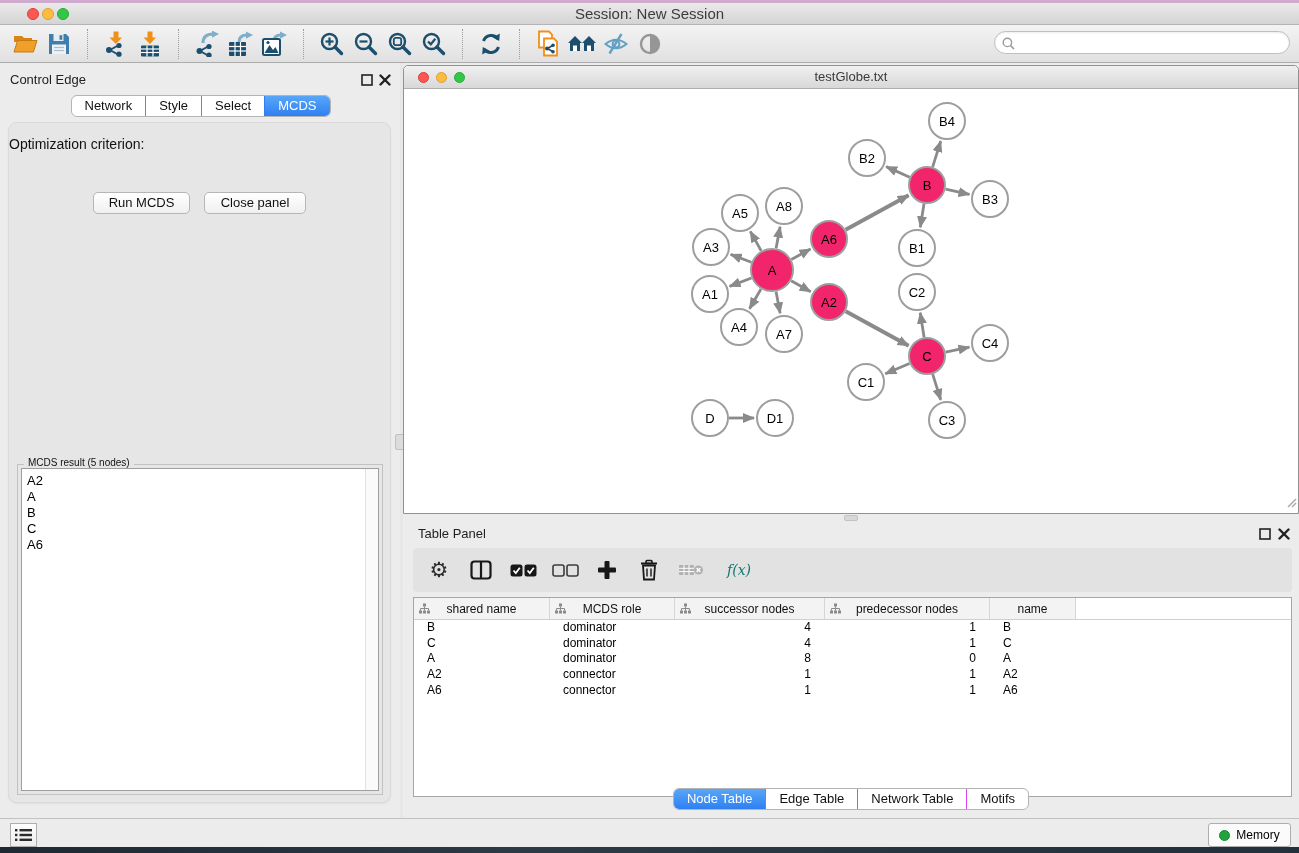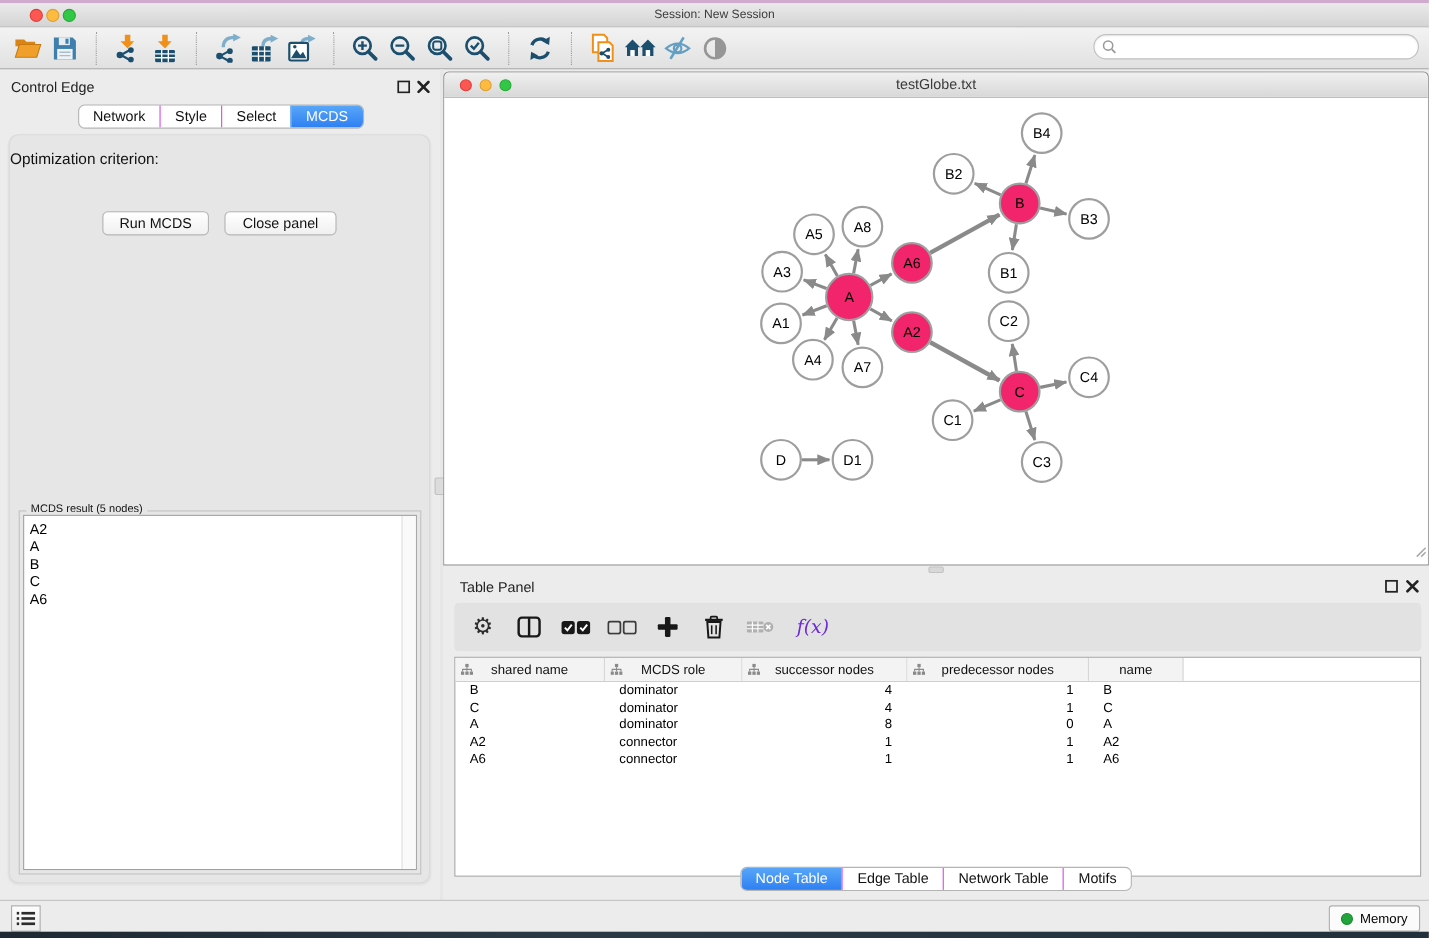--- a/index.html
+++ b/index.html
@@ -6,21 +6,21 @@
   html,body { width:1299px; height:853px; overflow:hidden; }
   body { font-family:"Liberation Sans", sans-serif; background:#ececec; position:relative; color:#1a1a1a; }
   .abs { position:absolute; }
 
   
   .desktop-strip { top:0; left:0; width:1299px; height:3px; background:#cfa9ce; }
 
   
   .titlebar { top:3px; left:0; width:1299px; height:22px;
     background:linear-gradient(#eaeaea,#d4d4d4); border-bottom:1px solid #b3b3b3; }
-  .titlebar .title { width:100%; text-align:center; line-height:21px; font-size:11px; color:#3c3c3c; }
+  .titlebar .title { width:100%; text-align:center; line-height:21px; font-size:15px; color:#3c3c3c; }
   .dot { border-radius:50%; position:absolute; }
   .dot.r { background:#fc5753; border:1px solid #df3e38; }
   .dot.y { background:#fdbc40; border:1px solid #de9f34; }
   .dot.g { background:#33c748; border:1px solid #27aa35; }
   .tl-main .dot { width:12px; height:12px; top:5px; }
 
   
   .main-toolbar { top:25px; left:0; width:1299px; height:38px;
     background:linear-gradient(#f3f3f3,#e1e1e1); border-bottom:1px solid #ababab;
     display:flex; align-items:center; padding-left:8px; }
@@ -80,21 +80,21 @@
   .nw-grip { position:absolute; right:1px; bottom:1px; }
 
   .graph-label { font-size:13px; fill:#000; text-anchor:middle; }
 
   
   .tp { top:522px; left:403px; width:896px; height:296px; }
   .tp-toolbar { position:absolute; left:10px; top:26px; width:879px; height:44px;
     background:#e2e2e2; border-radius:4px; display:flex; align-items:center; padding-left:12px; gap:14px; }
   .tpi { width:28px; height:28px; display:flex; align-items:center; justify-content:center; }
   .gear-glyph { font-size:21px; color:#2c2c2c; line-height:28px; }
-  .fx-glyph { font-family:"DejaVu Serif", serif; font-style:italic; font-size:17px; color:#6d28d9; }
+  .fx-glyph { font-family:"DejaVu Serif", serif; font-style:italic; font-size:14px; color:#0f766e; }
 
   .tbl { position:absolute; left:10px; top:75px; width:879px; height:200px; background:#fff;
     border:1px solid #a6a6a6; overflow:hidden; }
   .thead { display:flex; height:22px; border-bottom:1px solid #cfcfcf; font-size:12px; color:#111; }
   .th { position:relative; background:#f3f3f3; border-right:1px solid #d6d6d6; }
   .th .th-label { display:block; text-align:center; line-height:22px; }
   .th .th-icon { position:absolute; left:5px; top:5px; }
   .trow { display:flex; height:15.7px; font-size:12px; color:#000; }
   .td { line-height:15.7px; white-space:nowrap; overflow:hidden; }
 

